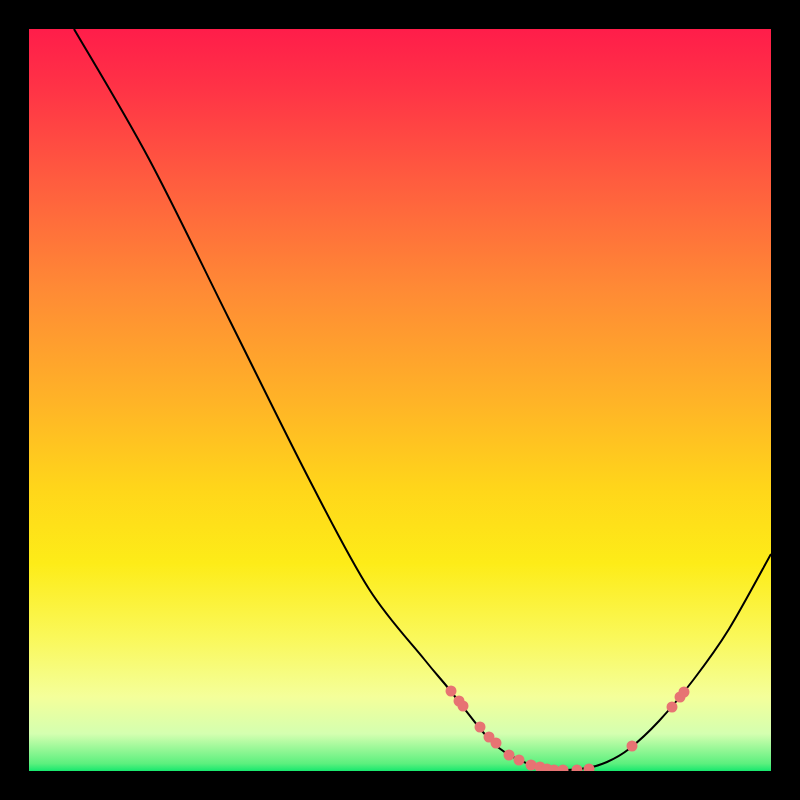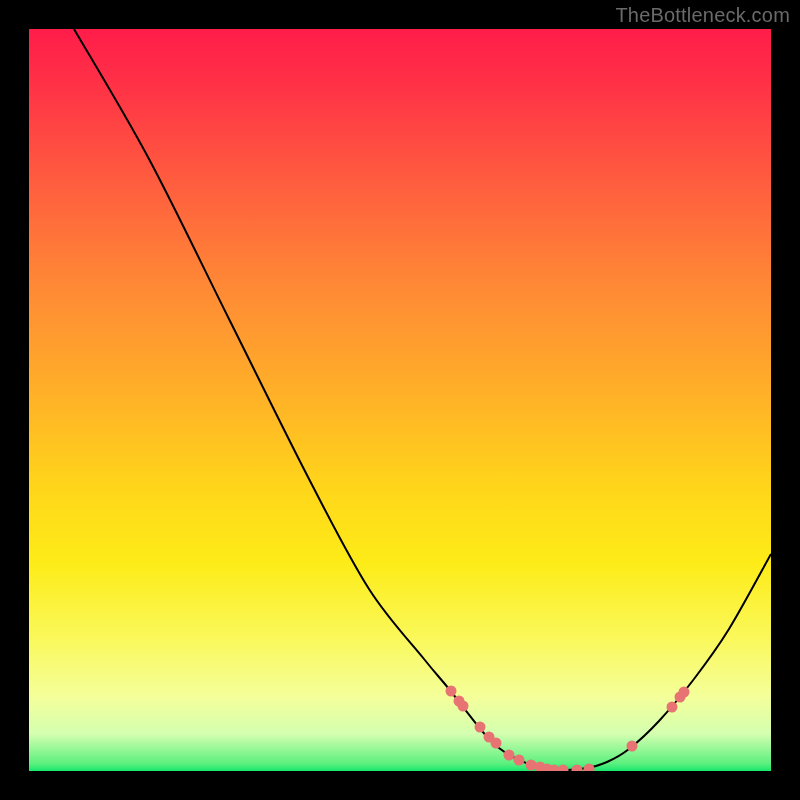--- a/index.html
+++ b/index.html
@@ -36,21 +36,20 @@
       #17e86e 100%
     );
   }
   svg.curve { position: absolute; inset: 0; width: 742px; height: 742px; }
   .pt { fill: #e77373; }
 </style>
 </head>
 <body>
 
 <div class="wrap">
-  <div class="attribution">TheBottleneck.com</div>
 
   <div class="plotbox">
     <div class="gradient"></div>
     <svg class="curve" viewBox="0 0 742 742" preserveAspectRatio="none">
       <path id="curve-path" fill="none" stroke="#000000" stroke-width="2" d="M 45 0 C 57.50 21.67 94.17 81.67 120 130 C 145.83 178.33 173.33 236.67 200 290 C 226.67 343.33 256.67 405.00 280 450 C 303.33 495.00 320.83 530.00 340 560 C 359.17 590.00 381.67 613.33 395 630 C 408.33 646.67 410.33 648.00 420 660 C 429.67 672.00 444.67 692.17 453 702 C 461.33 711.83 463.83 714.17 470 719 C 476.17 723.83 483.33 727.83 490 731 C 496.67 734.17 502.50 736.33 510 738 C 517.50 739.67 527.00 740.83 535 741 C 543.00 741.17 550.83 740.33 558 739 C 565.17 737.67 571.00 736.17 578 733 C 585.00 729.83 591.33 726.83 600 720 C 608.67 713.17 619.17 703.67 630 692 C 640.83 680.33 653.33 665.33 665 650 C 676.67 634.67 687.17 620.83 700 600 C 712.83 579.17 735.00 537.50 742 525 "></path>
       <g id="markers">
           <circle cx="422" cy="662" r="5.5" class="pt" fill="#e77373"></circle>
           <circle cx="430" cy="672" r="5.5" class="pt" fill="#e77373"></circle>
           <circle cx="434" cy="677" r="5.5" class="pt" fill="#e77373"></circle>
           <circle cx="451" cy="698" r="5.5" class="pt" fill="#e77373"></circle>

